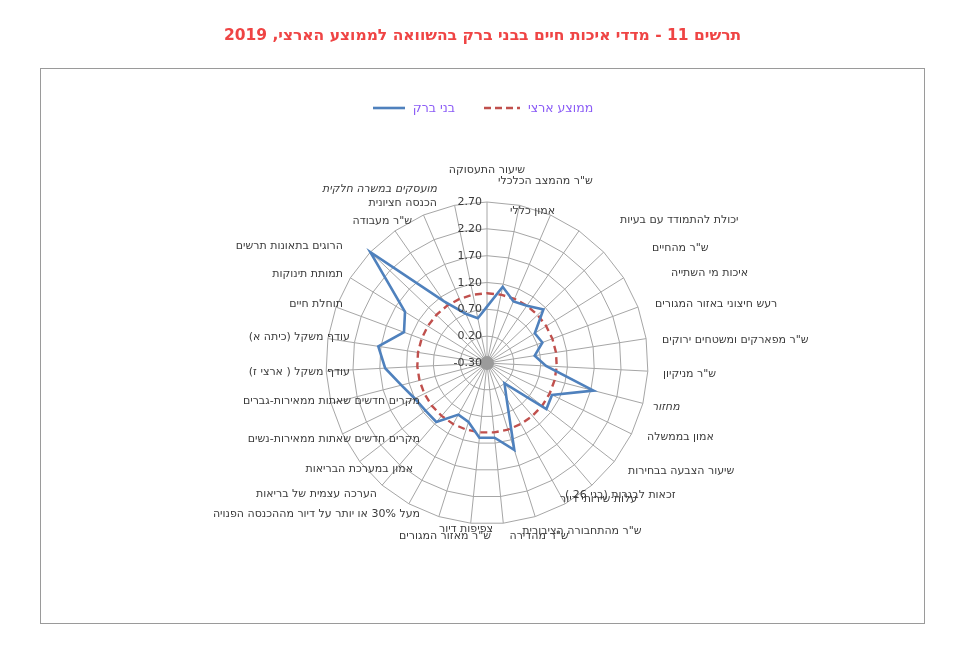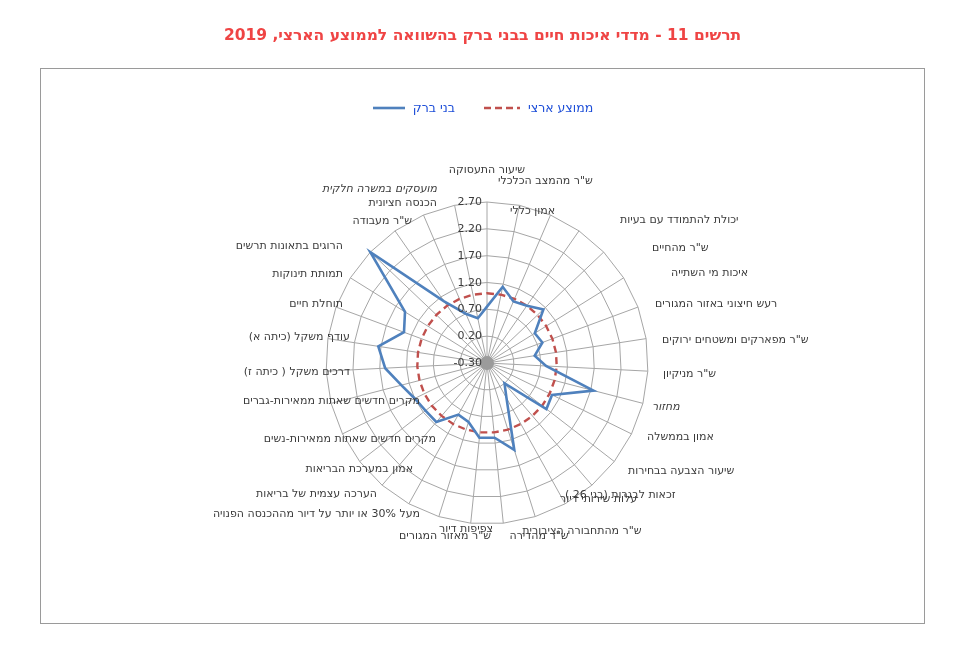--- a/index.html
+++ b/index.html
@@ -4,21 +4,21 @@
 <style>
   html,body{margin:0;padding:0;background:#ffffff;}
   body{width:965px;height:652px;position:relative;overflow:hidden;
        font-family:"DejaVu Sans",sans-serif;}
   .page{position:absolute;inset:0;background:#fff;}
   .chart-title{position:absolute;left:0;top:26px;width:965px;text-align:center;
        font-size:15.5px;font-weight:bold;color:#ef4444;direction:rtl;}
   .chart-box{position:absolute;left:40px;top:68px;width:885px;height:556px;
        border:1px solid #9a9a9a;background:#fff;box-sizing:border-box;}
   .legend{position:absolute;left:0;top:100px;width:965px;display:flex;
-       justify-content:center;align-items:center;gap:7px;font-size:12.5px;color:#1d4ed8;}
+       justify-content:center;align-items:center;gap:7px;font-size:12.5px;color:#8b5cf6;}
   .legend .sep{width:14px;}
   .legend-label{direction:rtl;}
   svg.radar{position:absolute;left:0;top:0;width:965px;height:652px;pointer-events:none;}
   .lbl{position:absolute;font-size:11px;line-height:13px;color:#3b3b3b;
        direction:rtl;white-space:nowrap;}
   .tick{position:absolute;font-size:11px;color:#3b3b3b;text-align:right;width:60px;}
 </style>
 </head>
 <body>
 
@@ -102,23 +102,23 @@
       <div class="lbl" style="top: 464px; left: 628px; text-align: left;">שיעור הצבעה בבחירות</div>
       <div class="lbl" style="top: 488px; left: 565px; text-align: left;">זכאות לבגרות (בני 26 )</div>
       <div class="lbl" style="top: 492px; left: 560px; text-align: left;">עלות שירותי דיור</div>
       <div class="lbl" style="top: 524px; left: 382px; width: 400px; text-align: center;">ש"ר מהתחבורה הציבורית</div>
       <div class="lbl" style="top: 529px; left: 339px; width: 400px; text-align: center;">ש"ר מהדירה</div>
       <div class="lbl" style="top: 529px; left: 245px; width: 400px; text-align: center;">ש"ר מאזור המגורים</div>
       <div class="lbl" style="top: 522px; left: 266px; width: 400px; text-align: center;">צפיפות דיור</div>
       <div class="lbl" style="top: 507px; right: 545px; text-align: right;">מעל 30% או יותר על דיור מההכנסה הפנויה</div>
       <div class="lbl" style="top: 487px; right: 588px; text-align: right;">הערכה עצמית של בריאות</div>
       <div class="lbl" style="top: 462px; right: 552px; text-align: right;">אמון במערכת הבריאות</div>
-      <div class="lbl" style="top: 432px; right: 529px; text-align: right;">מקרים חדשים שאתות ממאירות-נשים</div>
+      <div class="lbl" style="top: 432px; right: 545px; text-align: right;">מקרים חדשים שאתות ממאירות-נשים</div>
       <div class="lbl" style="top: 394px; right: 545px; text-align: right;">מקרים חדשים שאתות ממאירות-גברים</div>
-      <div class="lbl" style="top: 365px; right: 615px; text-align: right;">דרכים משקל ( כיתה ז)</div>
+      <div class="lbl" style="top: 365px; right: 615px; text-align: right;">עודף משקל ( ארצי ז)</div>
       <div class="lbl" style="top: 330px; right: 615px; text-align: right;">עודף משקל (כיתה א)</div>
       <div class="lbl" style="top: 297px; right: 622px; text-align: right;">תוחלת חיים</div>
       <div class="lbl" style="top: 267px; right: 622px; text-align: right;">תמותת תינוקות</div>
       <div class="lbl" style="top: 239px; right: 622px; text-align: right;">הרוגים בתאונות תרשים</div>
       <div class="lbl" style="top: 214px; right: 553px; text-align: right;">ש"ר מעבודה</div>
       <div class="lbl" style="top: 196px; right: 528px; text-align: right;">הכנסה חציונית</div>
       <div class="lbl" style="top: 182px; right: 528px; text-align: right; font-style: italic;">מועסקים במשרה חלקית</div>
     </div>
 </div>
 

